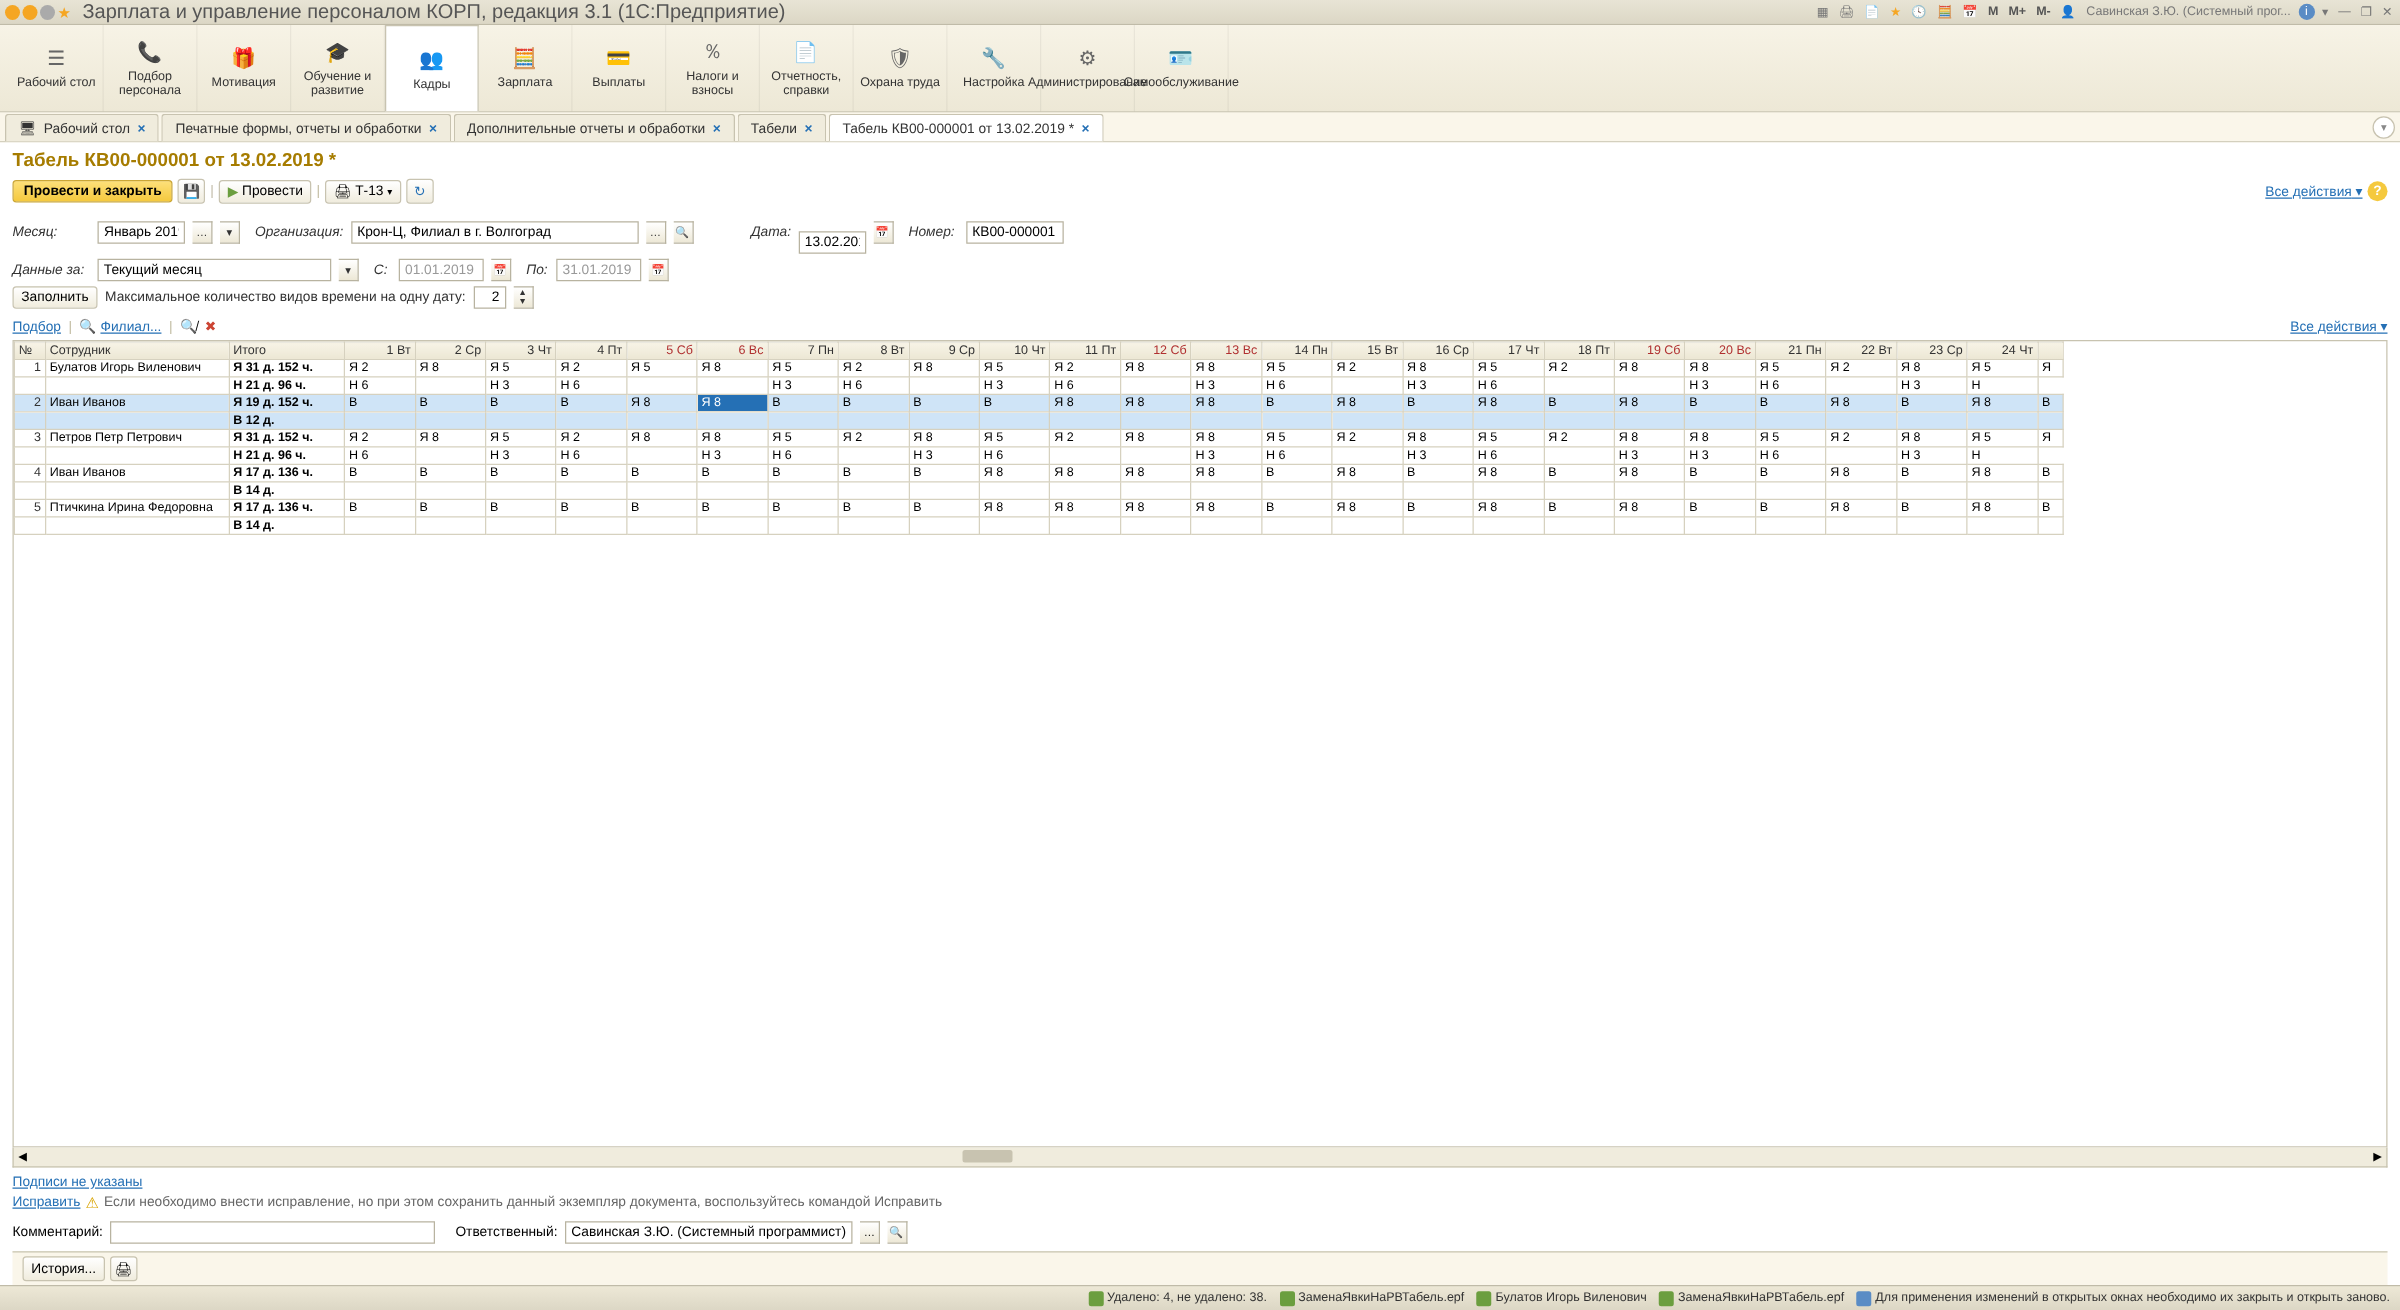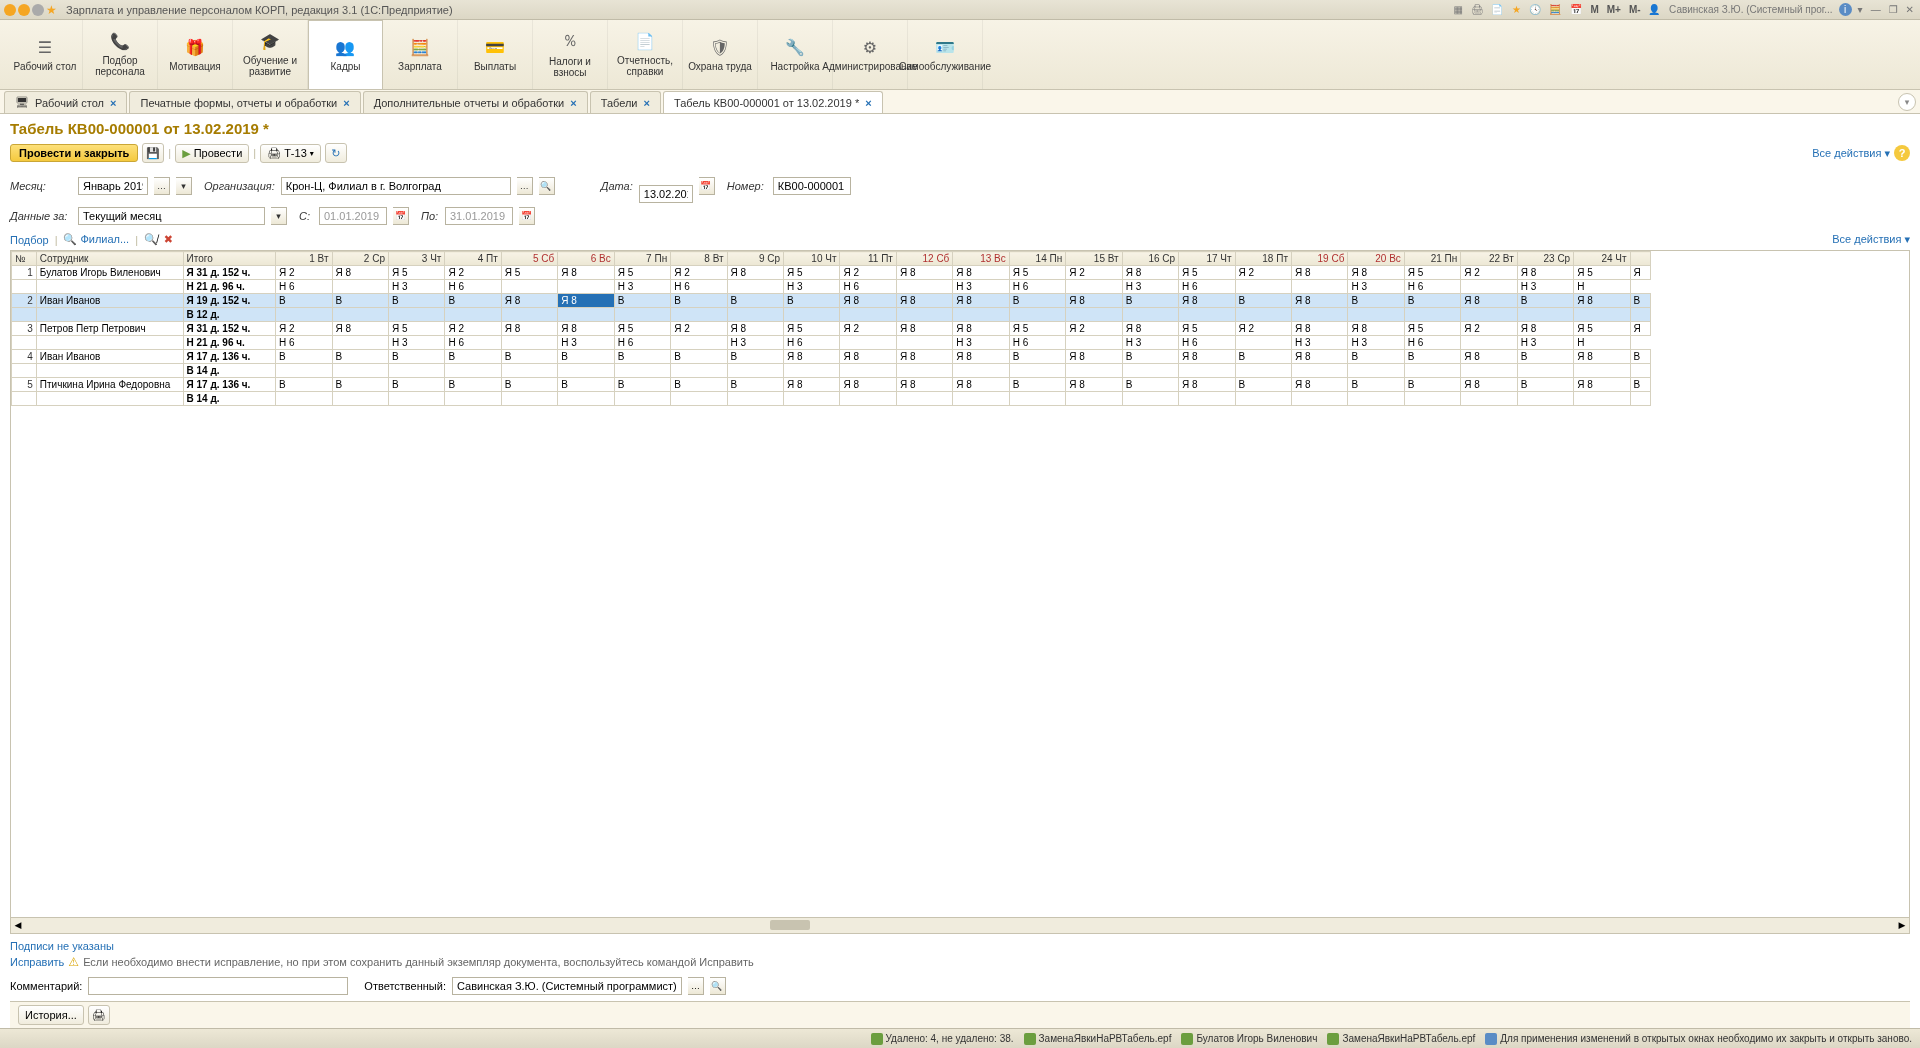--- a/index.html
+++ b/index.html
@@ -3,21 +3,21 @@
 <meta charset="utf-8">
 <style>
 * { box-sizing: border-box; margin: 0; padding: 0; font-family: Arial, sans-serif; }
 body { background: #f5f1e4; font-size: 11px; overflow: hidden; }
 
 
 .titlebar { height: 20px; background: linear-gradient(#e8e4d5,#dcd7c5); display: flex; align-items: center; padding: 0 4px; border-bottom: 1px solid #c0bba8; }
 .titlebar .wbtns { display: flex; gap: 2px; margin-right: 6px; }
 .titlebar .wbtn { width: 12px; height: 12px; border-radius: 50%; }
 .wbtn.orange { background: #f5a623; } .wbtn.gray { background: #aaa; } .wbtn.star { width: 14px; color: #f5a623; font-size: 12px; line-height: 12px; }
-.titlebar .title { color: #555; font-size: 11px; }
+.titlebar .title { color: #555; font-size: 16px; }
 .titlebar .right { margin-left: auto; display: flex; gap: 4px; align-items: center; color: #777; font-size: 10px; }
 .titlebar .right span { padding: 0 2px; }
 .mbtn { font-weight: bold; color: #555; }
 
 
 .mainnav { height: 70px; background: linear-gradient(#f7f3e6,#ede8d6); display: flex; border-bottom: 1px solid #c8c3b0; padding: 0 8px; }
 .mainnav .item { width: 75px; display: flex; flex-direction: column; align-items: center; justify-content: center; color: #333; font-size: 10px; border-right: 1px solid rgba(0,0,0,0.05); cursor: pointer; text-align: center; }
 .mainnav .item.active { background: #fff; border: 1px solid #c8c3b0; border-bottom: none; }
 .mainnav .icon { font-size: 16px; margin-bottom: 4px; color: #666; }
 
@@ -30,21 +30,21 @@
 
 
 .content { position: absolute; top: 114px; left: 0; right: 0; bottom: 20px; background: #fff; display: flex; flex-direction: column; padding: 6px 10px 0 10px; }
 h1 { font-size: 15px; color: #a67c00; font-weight: bold; margin-bottom: 6px; }
 
 .toolbar { display: flex; align-items: center; gap: 4px; margin-bottom: 6px; }
 .btn-primary { background: linear-gradient(#fde07a,#f5c93e); border: 1px solid #caa636; border-radius: 3px; padding: 2px 8px; font-size: 11px; font-weight: bold; cursor: pointer; }
 .btn { background: linear-gradient(#fff,#f0ecdd); border: 1px solid #c8c3b0; border-radius: 3px; padding: 2px 6px; font-size: 11px; cursor: pointer; display: inline-flex; align-items: center; gap: 3px; }
 .iconbtn { width: 22px; height: 20px; display: inline-flex; align-items: center; justify-content: center; border: 1px solid #c8c3b0; border-radius: 3px; background: linear-gradient(#fff,#f0ecdd); cursor: pointer; font-size: 11px; }
 .toolbar .rightactions { margin-left: auto; display: flex; align-items: center; gap: 4px; }
-.link { color: #2570b5; cursor: pointer; }
+.link { color: #2570b5; text-decoration: underline; cursor: pointer; }
 .help { width: 16px; height: 16px; border-radius: 50%; background: #f5c93e; color: #fff; font-weight: bold; display: inline-flex; align-items: center; justify-content: center; font-size: 11px; }
 
 .formrow { display: flex; align-items: center; gap: 6px; margin-bottom: 4px; font-size: 11px; color: #333; }
 .formrow label { min-width: 62px; font-style: italic; }
 .input { border: 1px solid #b8b3a0; background: #fff; padding: 1px 4px; height: 18px; font-size: 11px; }
 .selbtn { width: 16px; height: 18px; border: 1px solid #b8b3a0; border-left: none; background: linear-gradient(#fff,#ede8d6); cursor: pointer; font-size: 9px; display: inline-flex; align-items: center; justify-content: center; }
 
 .tabletools { display: flex; align-items: center; gap: 6px; margin: 4px 0; font-size: 11px; }
 .tabletools .right { margin-left: auto; }
 
@@ -239,20 +239,26 @@
     <input class="input" style="width: 187px;" value="Текущий месяц">
     <span class="selbtn">▾</span>
     <label style="min-width:14px;margin-left:6px">С:</label>
     <input class="input" style="width: 68px; color: rgb(153, 153, 153);" disabled="" value="01.01.2019">
     <span class="selbtn">📅</span>
     <label style="min-width:18px;margin-left:6px">По:</label>
     <input class="input" style="width: 68px; color: rgb(153, 153, 153);" disabled="" value="31.01.2019">
     <span class="selbtn">📅</span>
   </div>
 
+  <div class="formrow">
+    <button class="btn" style="font-weight:normal">Заполнить</button>
+    <span>Максимальное количество видов времени на одну дату:</span>
+    <input class="input" style="width: 26px; text-align: right;" value="2">
+    <span class="selbtn" style="font-size:7px;line-height:7px;flex-direction:column">▲<br>▼</span>
+  </div>
 
   <div class="tabletools">
     <span class="link">Подбор</span>
     <span style="color:#c0bba0">|</span>
     <span style="cursor:pointer">🔍 <span class="link">Филиал...</span></span>
     <span style="color:#c0bba0">|</span>
     <span style="cursor:pointer">🔍̸</span>
     <span style="color:#c43;cursor:pointer">✖</span>
     <span class="right link"><span>Все действия</span> ▾</span>
   </div>

